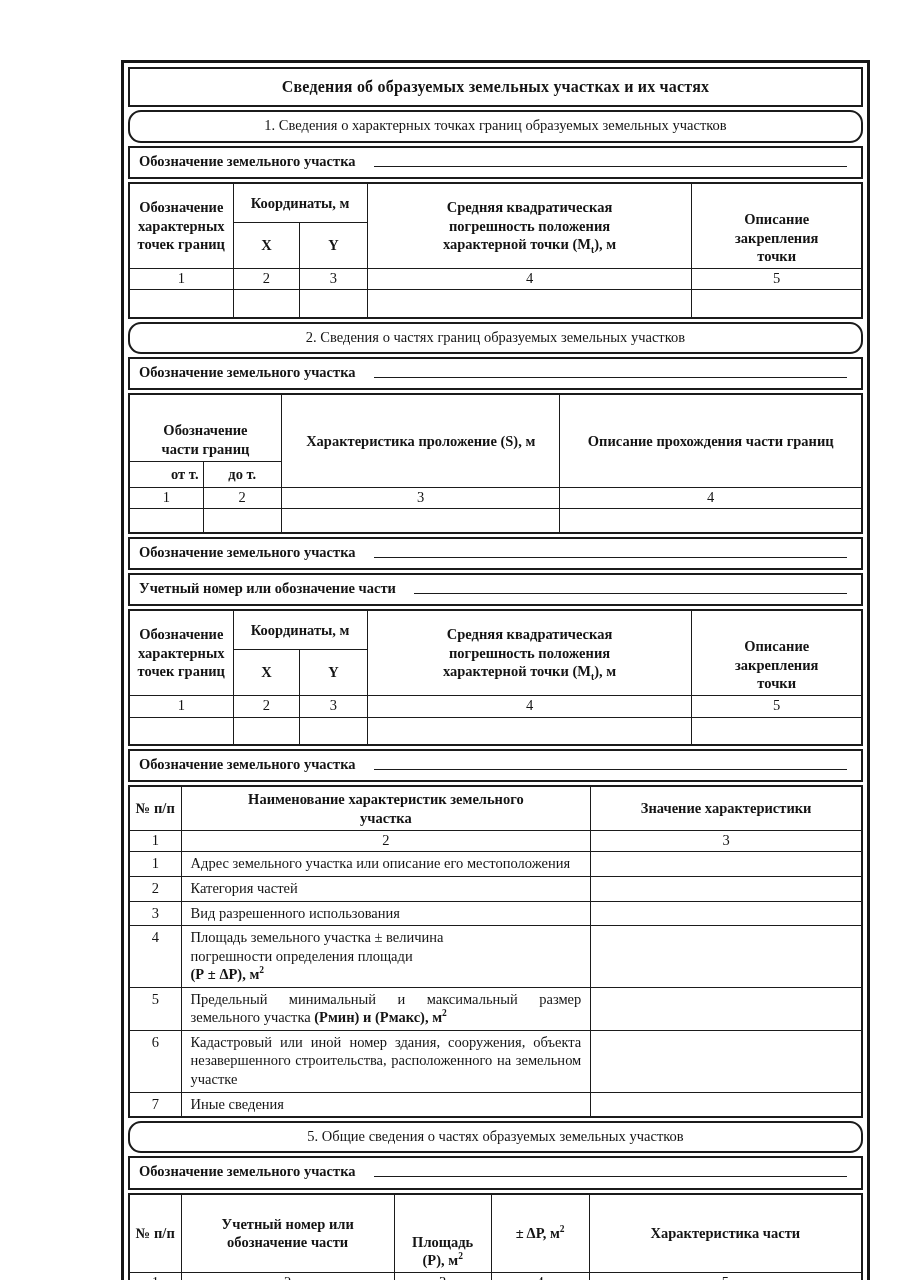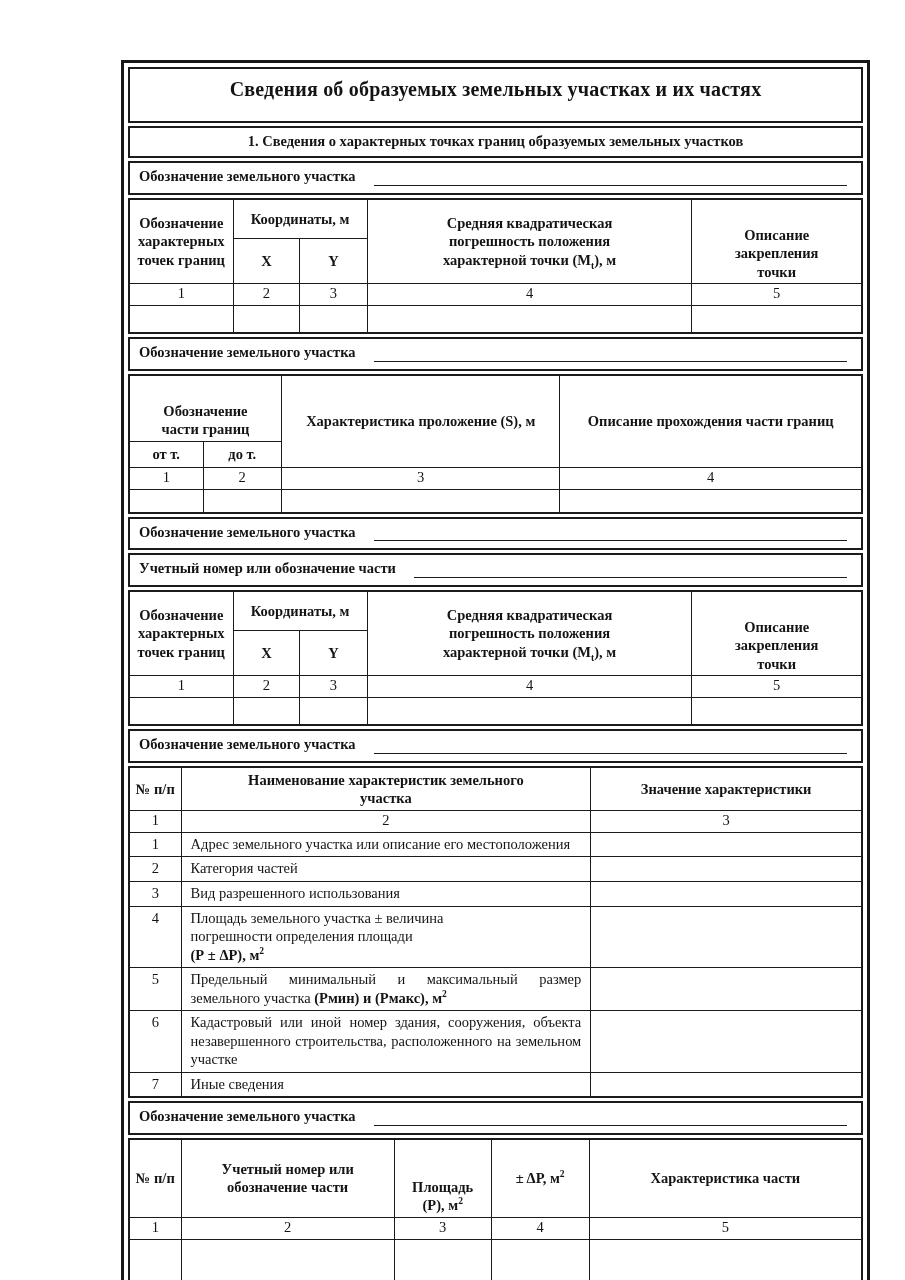--- a/index.html
+++ b/index.html
@@ -9,29 +9,30 @@
     -webkit-font-smoothing:antialiased;
   }
   .doc{
     position:absolute;left:121px;top:60px;width:749px;
     border:3.5px solid #161616;padding:4px 4px 5px 4px;box-sizing:border-box;
     background:#fff;
   }
   .box{border:2px solid #1b1b1b;margin-top:3px;background:#fff;box-sizing:border-box;}
   .box:first-child{margin-top:0;}
   .title{
-    text-align:center;font-weight:bold;font-size:20px;line-height:1.2;
-    padding:8px 4px 20px 4px;letter-spacing:.2px;
+    text-align:center;font-weight:bold;font-size:16px;line-height:1.2;
+    padding:8px 4px 9px 4px;letter-spacing:.2px;
   }
   .shead{
-    text-align:center;font-weight:bold;font-size:14.5px;line-height:1.2;
+    text-align:center;font-weight:normal;font-size:14.5px;line-height:1.2;
     padding:5px 4px 6px 4px;
+    border-radius:13px;
   }
   .fieldrow{
-    display:flex;align-items:flex-end;
+    display:flex;
     font-weight:bold;font-size:14.5px;line-height:1.2;
     padding:5px 10px 7px 9px;
   }
   .fieldrow .flabel{white-space:nowrap;}
   .fill{
     flex:1;border-bottom:1.5px solid #1b1b1b;height:13px;
     margin-left:18px;margin-right:4px;
   }
   table.tbl{
     width:100%;border-collapse:collapse;table-layout:fixed;
@@ -100,41 +101,42 @@
       <tr class="blank">
         <td></td>
         <td></td>
         <td></td>
         <td></td>
         <td></td>
       </tr>
     </tbody>
   </table>
 
+  <div class="box shead">2. Сведения о частях границ образуемых земельных участков</div>
 
   <div class="box fieldrow">
     <span class="flabel">Обозначение земельного участка</span>
     <span class="fill"></span>
   </div>
 
   <table class="tbl t2">
     <colgroup>
         <col style="width:10.1%">
         <col style="width:10.7%">
         <col style="width:38%">
         <col style="width:41.2%">
       </colgroup>
     <tbody>
       <tr>
         <th colspan="2" style="height:36px;"><span class="hwrap w105">Обозначение части границ</span></th>
         <th rowspan="2">Характеристика проложение (S), м</th>
         <th rowspan="2"><span class="hwrap w240">Описание прохождения части границ</span></th>
       </tr>
       <tr>
-        <th style="height:26px;">от т.</th>
+        <th style="height:26px;text-align:right;">от т.</th>
         <th>до т.</th>
       </tr>
       <tr class="numrow">
         <td>1</td>
         <td>2</td>
         <td>3</td>
         <td>4</td>
       </tr>
       <tr class="blank">
         <td></td>
@@ -250,20 +252,21 @@
         <td></td>
       </tr>
       <tr>
         <td class="cnum">7</td>
         <td class="cname">Иные сведения</td>
         <td></td>
       </tr>
     </tbody>
   </table>
 
+  <div class="box shead">5. Общие сведения о частях образуемых земельных участков</div>
 
   <div class="box fieldrow">
     <span class="flabel">Обозначение земельного участка</span>
     <span class="fill"></span>
   </div>
 
   <table class="tbl t5">
     <colgroup>
         <col style="width:7.1%">
         <col style="width:29.1%">

